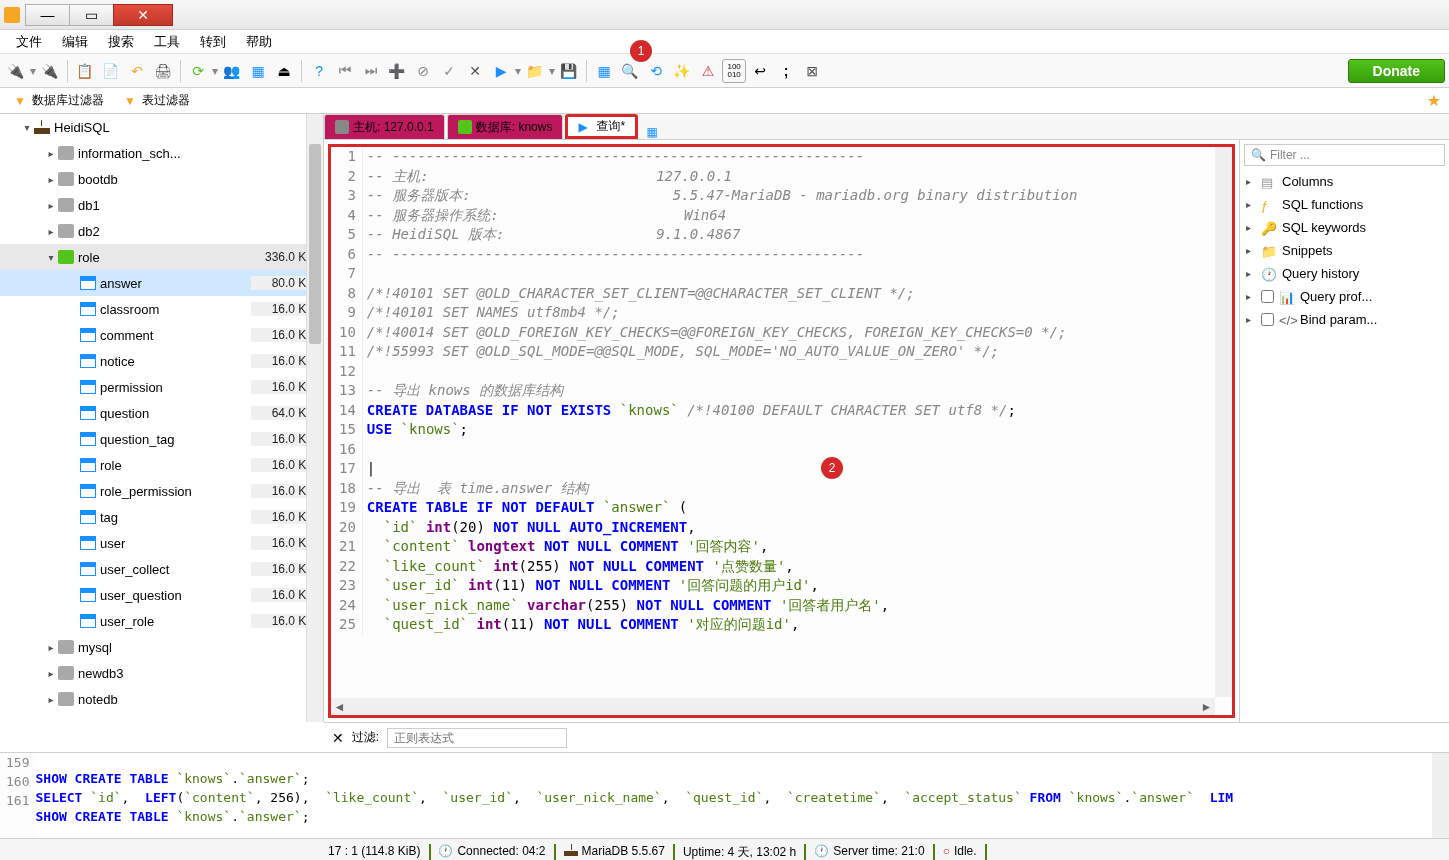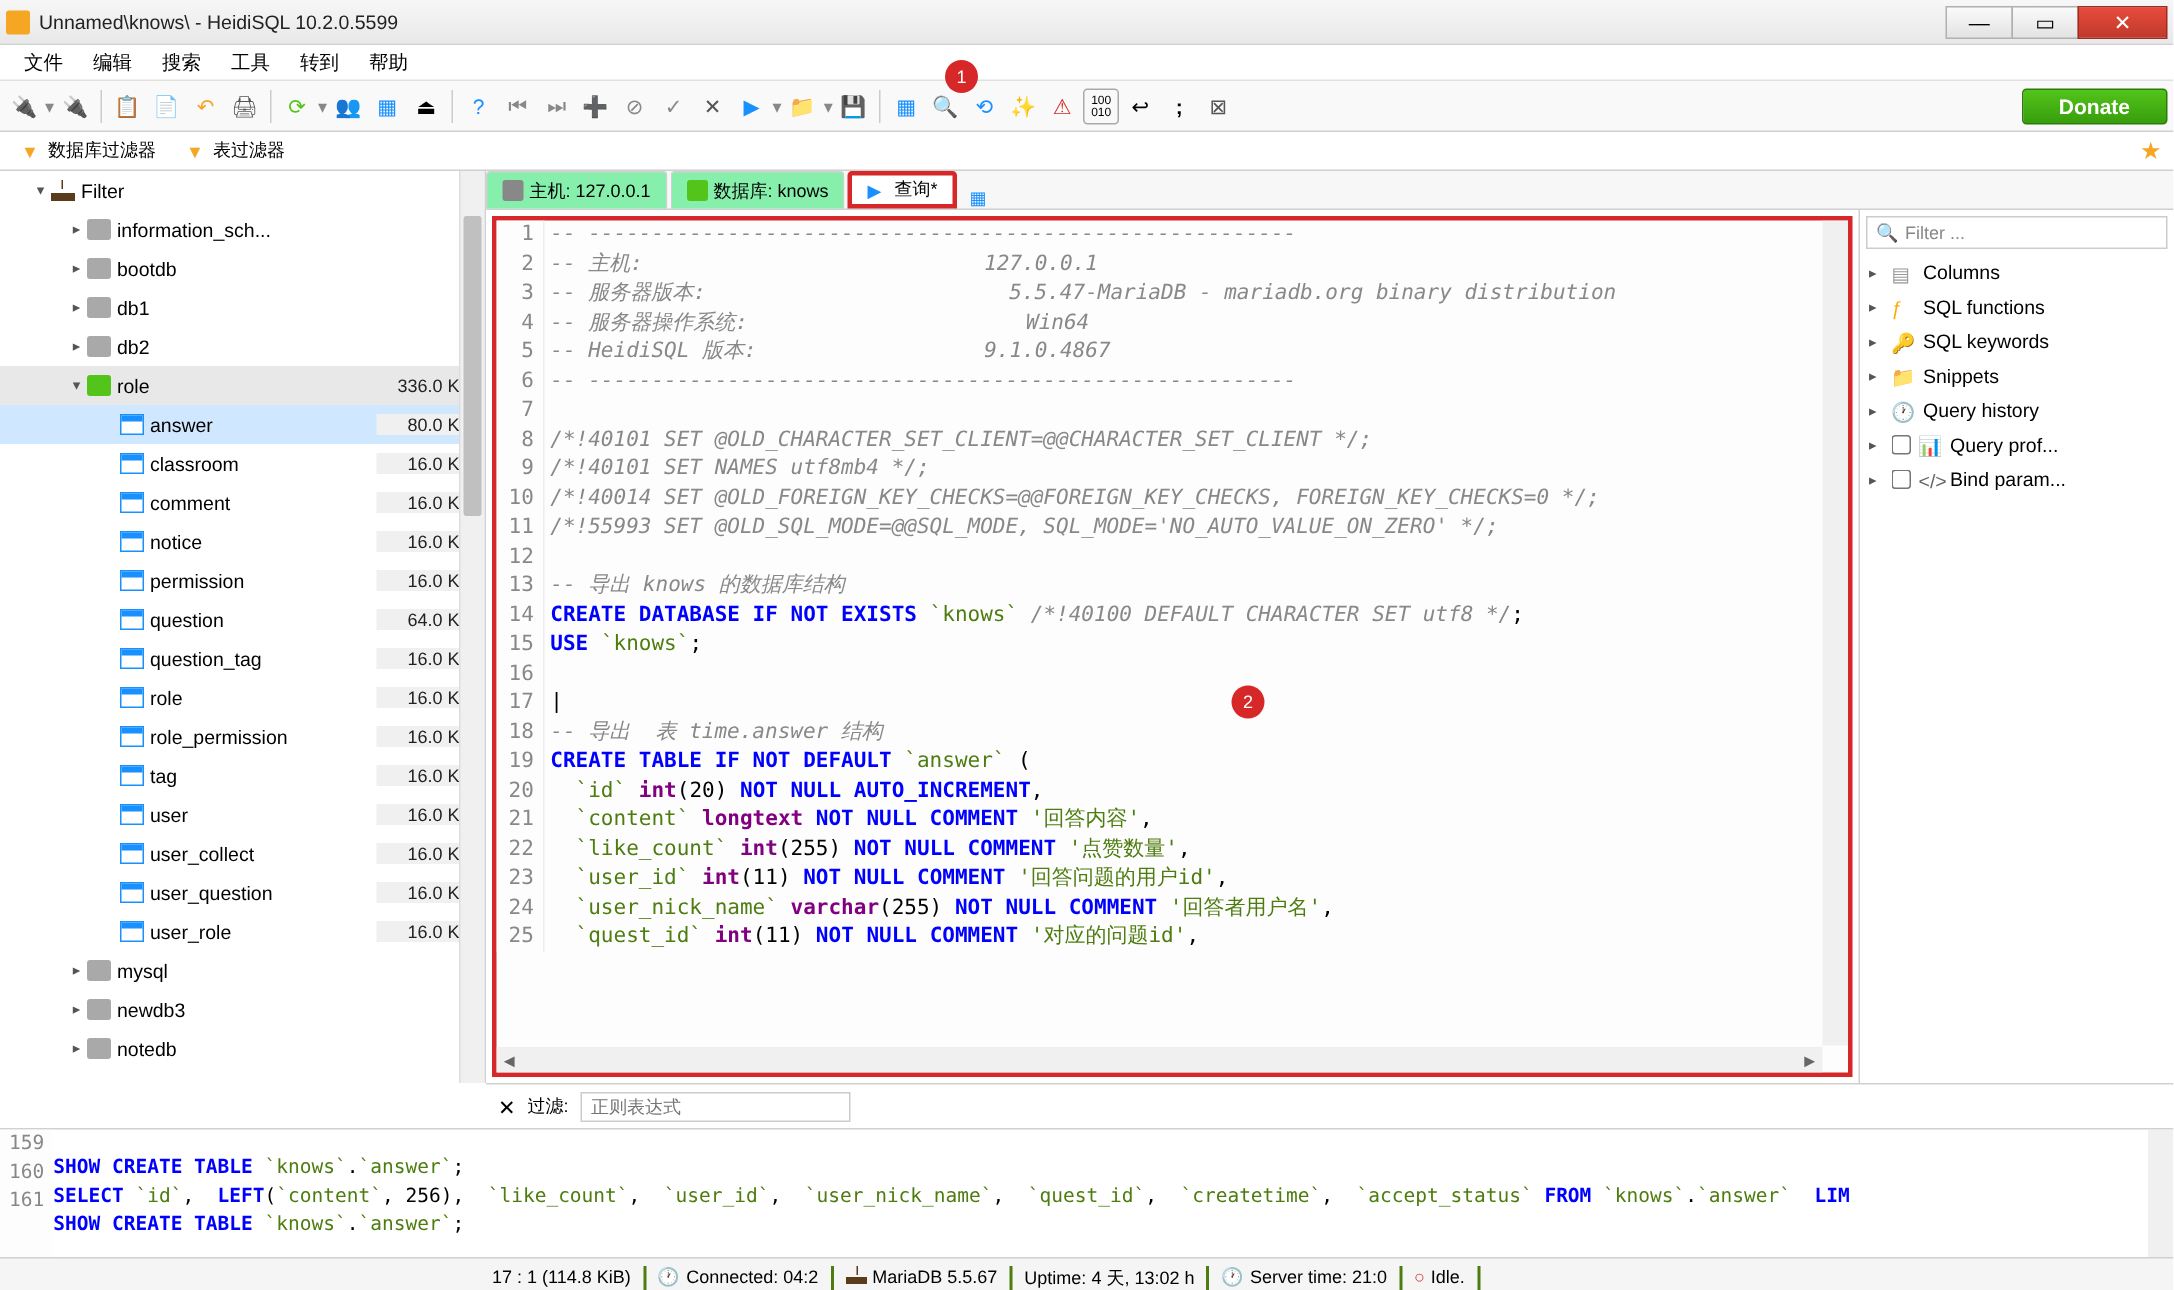--- a/index.html
+++ b/index.html
@@ -51,21 +51,21 @@
   .ico-db { background:#a9a9a9; border-radius:2px; }
   .ico-db.green { background:#52c41a; }
   .ico-table { background:#fff; border:1px solid #1890ff; }
   .ico-table:before { content:''; display:block; height:4px; background:#1890ff; }
   .sidebar .vscroll { position:absolute; right:0; top:0; bottom:0; width:17px; background:#f0f0f0; border-left:1px solid #ddd; }
   .sidebar .vscroll .thumb { position:absolute; left:2px; right:2px; top:30px; height:200px; background:#c0c0c0; border-radius:2px; }
 
   
   .center { flex:1; display:flex; flex-direction:column; min-width:0; }
   .center-tabs { height:26px; display:flex; align-items:flex-end; border-bottom:1px solid #d0d0d0; background:#f7f7f7; }
-  .ctab { height:25px; display:flex; align-items:center; padding:0 10px; border:1px solid #d0d0d0; border-bottom:none; background:#86efac; margin-right:2px; font-size:12px; gap:4px; border-top-left-radius:3px; border-top-right-radius:3px; }
+  .ctab { height:25px; display:flex; align-items:center; padding:0 10px; border:1px solid #d0d0d0; border-bottom:none; background:#be185d; margin-right:2px; font-size:12px; gap:4px; border-top-left-radius:3px; border-top-right-radius:3px; }
   .ctab.active { background:#fff; border:3px solid #d62828; }
   .ctab .ico { width:14px; height:14px; display:inline-block; }
   .badge-circle { position:absolute; width:22px; height:22px; border-radius:50%; background:#d62828; color:#fff; display:flex; align-items:center; justify-content:center; font-size:12px; z-index:10; }
   .ctab-add { width:24px; display:flex; align-items:center; justify-content:center; }
 
   
   .editor-wrap { flex:1; position:relative; border:3px solid #d62828; margin:4px; overflow:hidden; background:#fdfdfd; }
   .editor { font-family: Consolas, monospace; font-size:14px; line-height:19.5px; white-space:pre; display:flex; }
   .gutter { background:#fdfdfd; color:#888; text-align:right; padding:0 6px 0 8px; user-select:none; border-right:1px solid #eee; }
   .code { padding-left:4px; flex:1; }
@@ -109,21 +109,20 @@
   .ico-clock { color:#1890ff; }
   .ico-chart { color:#1890ff; }
   .ico-snip { color:#f5a623; }
   .ico-code { color:#666; }
 </style>
 </head>
 <body>
 
 <div class="titlebar">
   <span class="app-icon"></span>
-  <span class="title-text">Unnamed\knows\ - HeidiSQL 10.2.0.5599</span>
   <div class="win-controls">
     <div class="win-btn">—</div>
     <div class="win-btn">▭</div>
     <div class="win-btn win-close">✕</div>
   </div>
 </div>
 
 <div class="menubar" id="menubar">
     <div class="menu-item">文件</div>
     <div class="menu-item">编辑</div>
@@ -191,21 +190,21 @@
   </div>
 
 <div class="main">
 
   <div class="sidebar">
     <div class="tree" id="tree">
         <div class="tree-row ">
           <span class="indent1"></span>
           <span class="arrow">▾</span>
           <span class="ico ico-server"></span>
-          <span class="label">Filter</span>
+          <span class="label">HeidiSQL</span>
         </div>
         <div class="tree-row ">
           <span class="indent2"></span>
           <span class="arrow">▸</span>
           <span class="ico ico-db"></span>
           <span class="label">information_sch...</span>
         </div>
         <div class="tree-row ">
           <span class="indent2"></span>
           <span class="arrow">▸</span>

